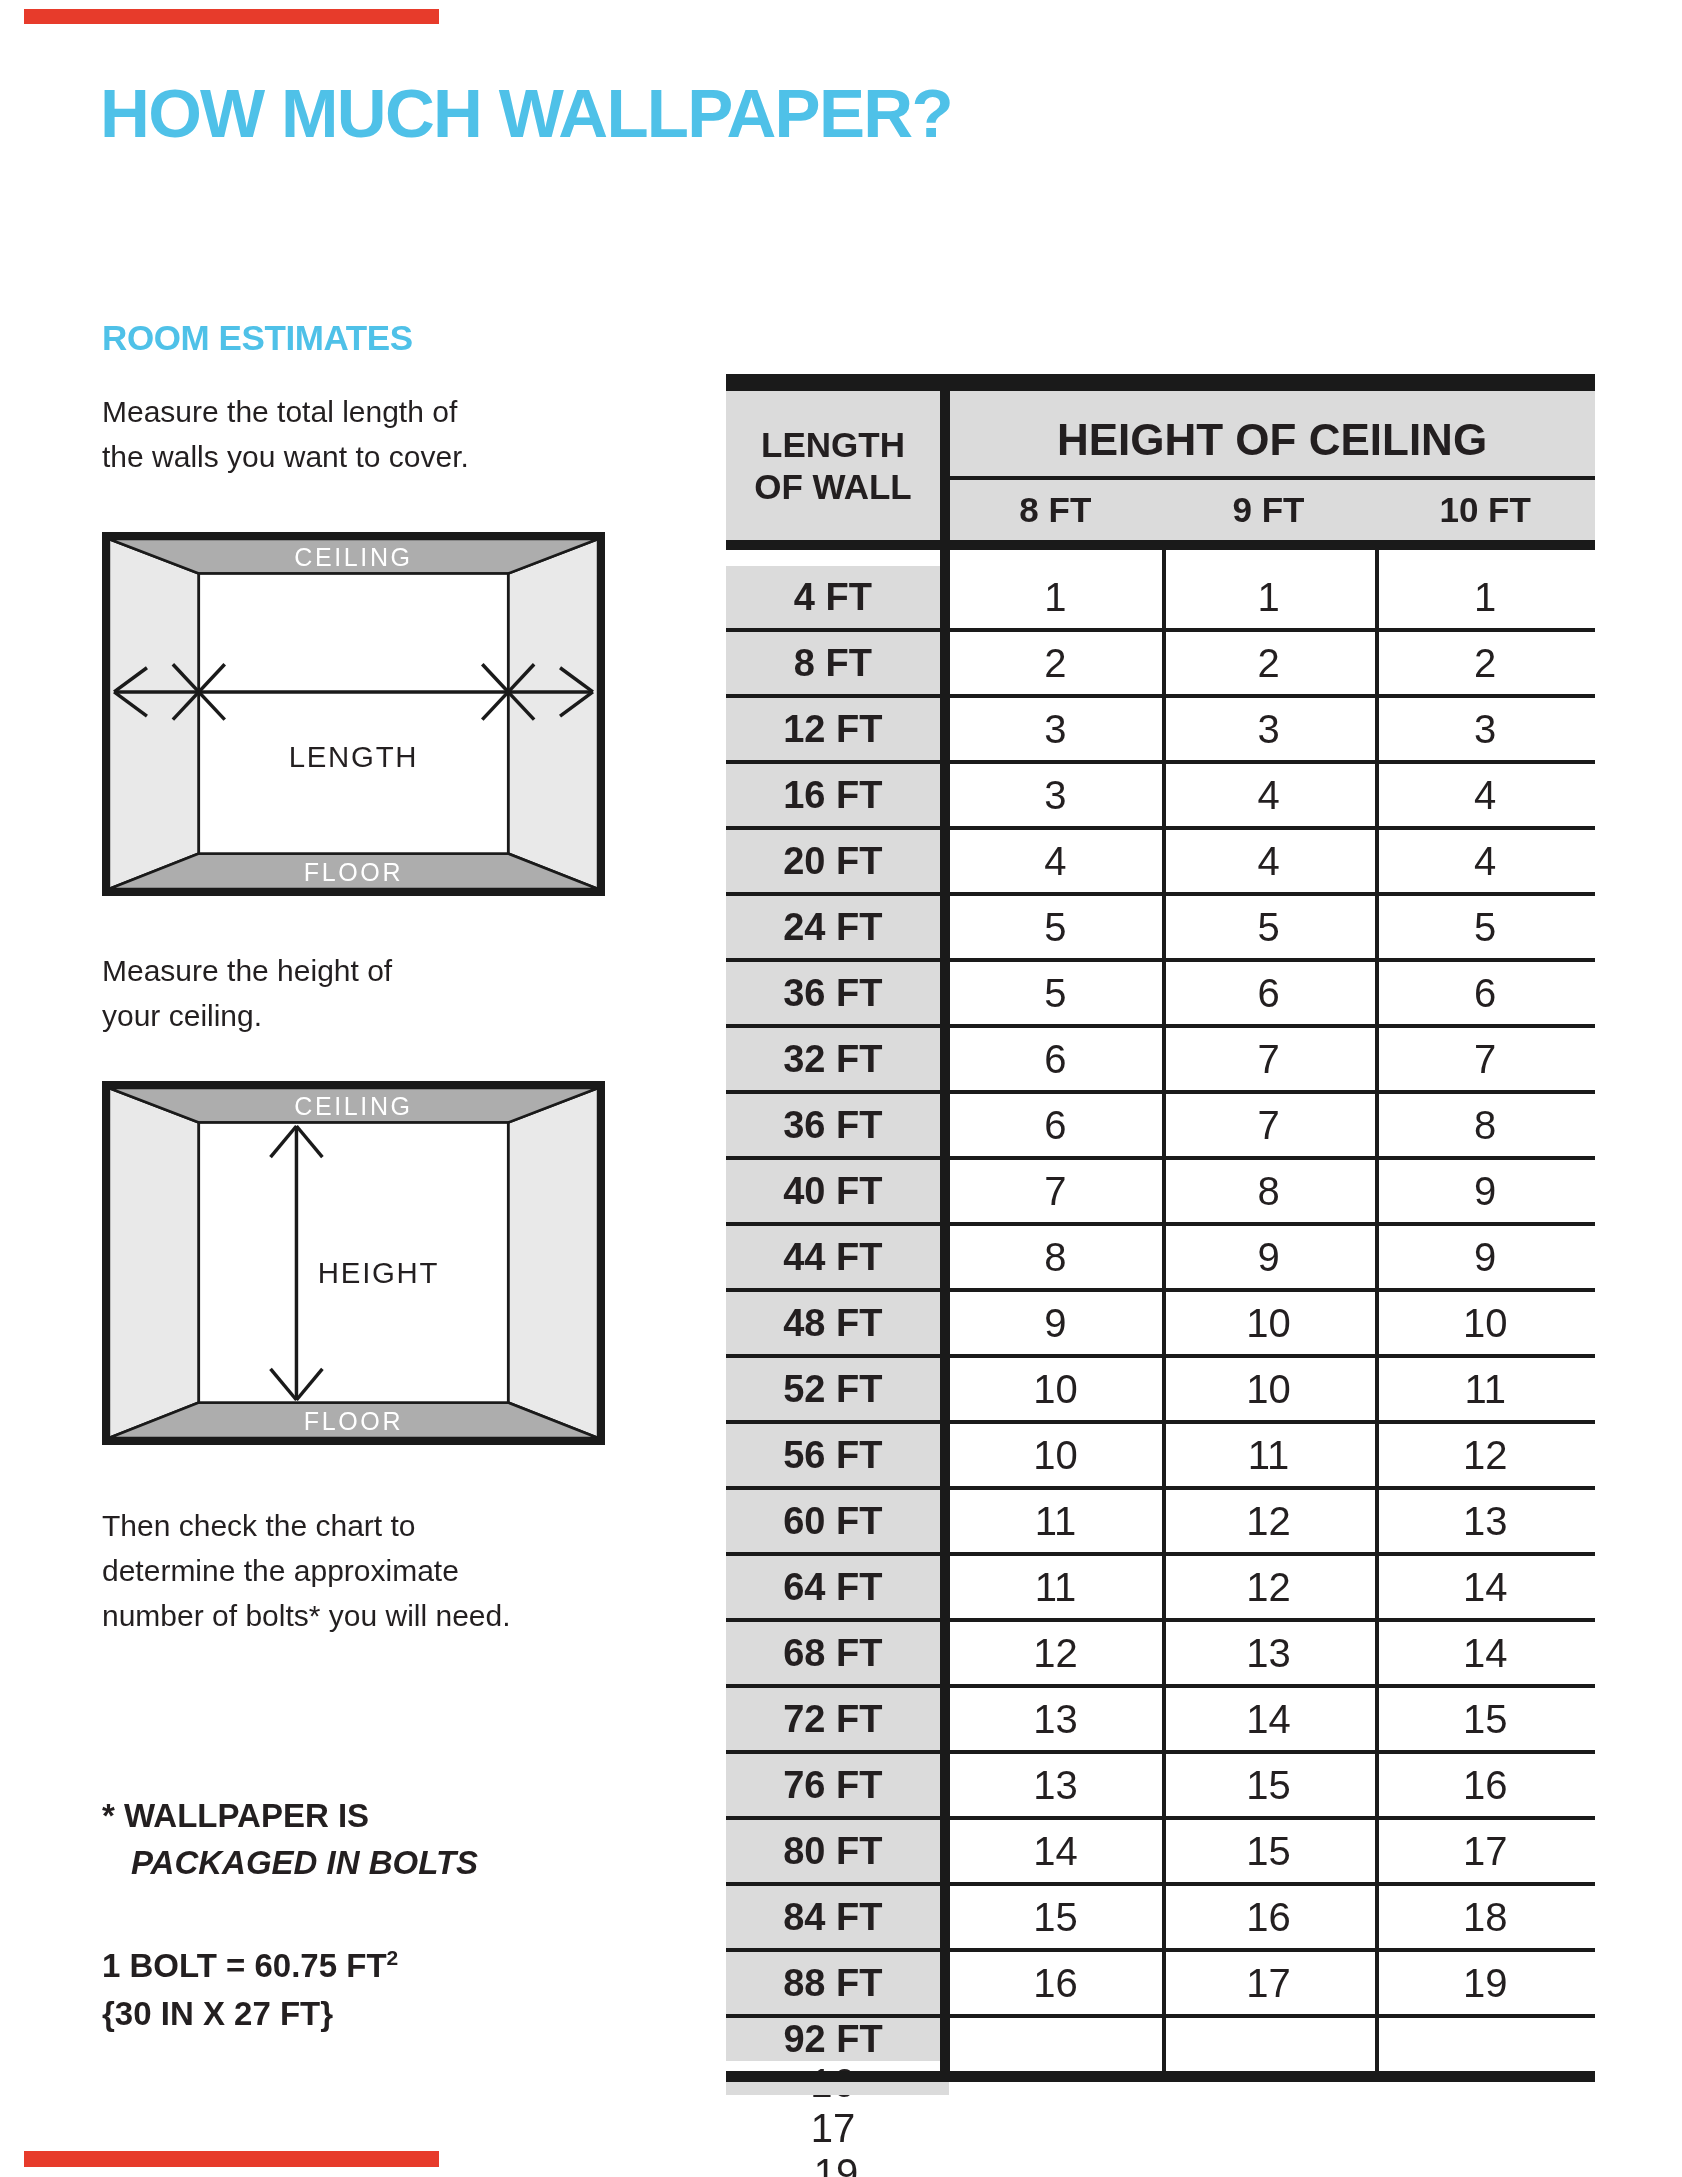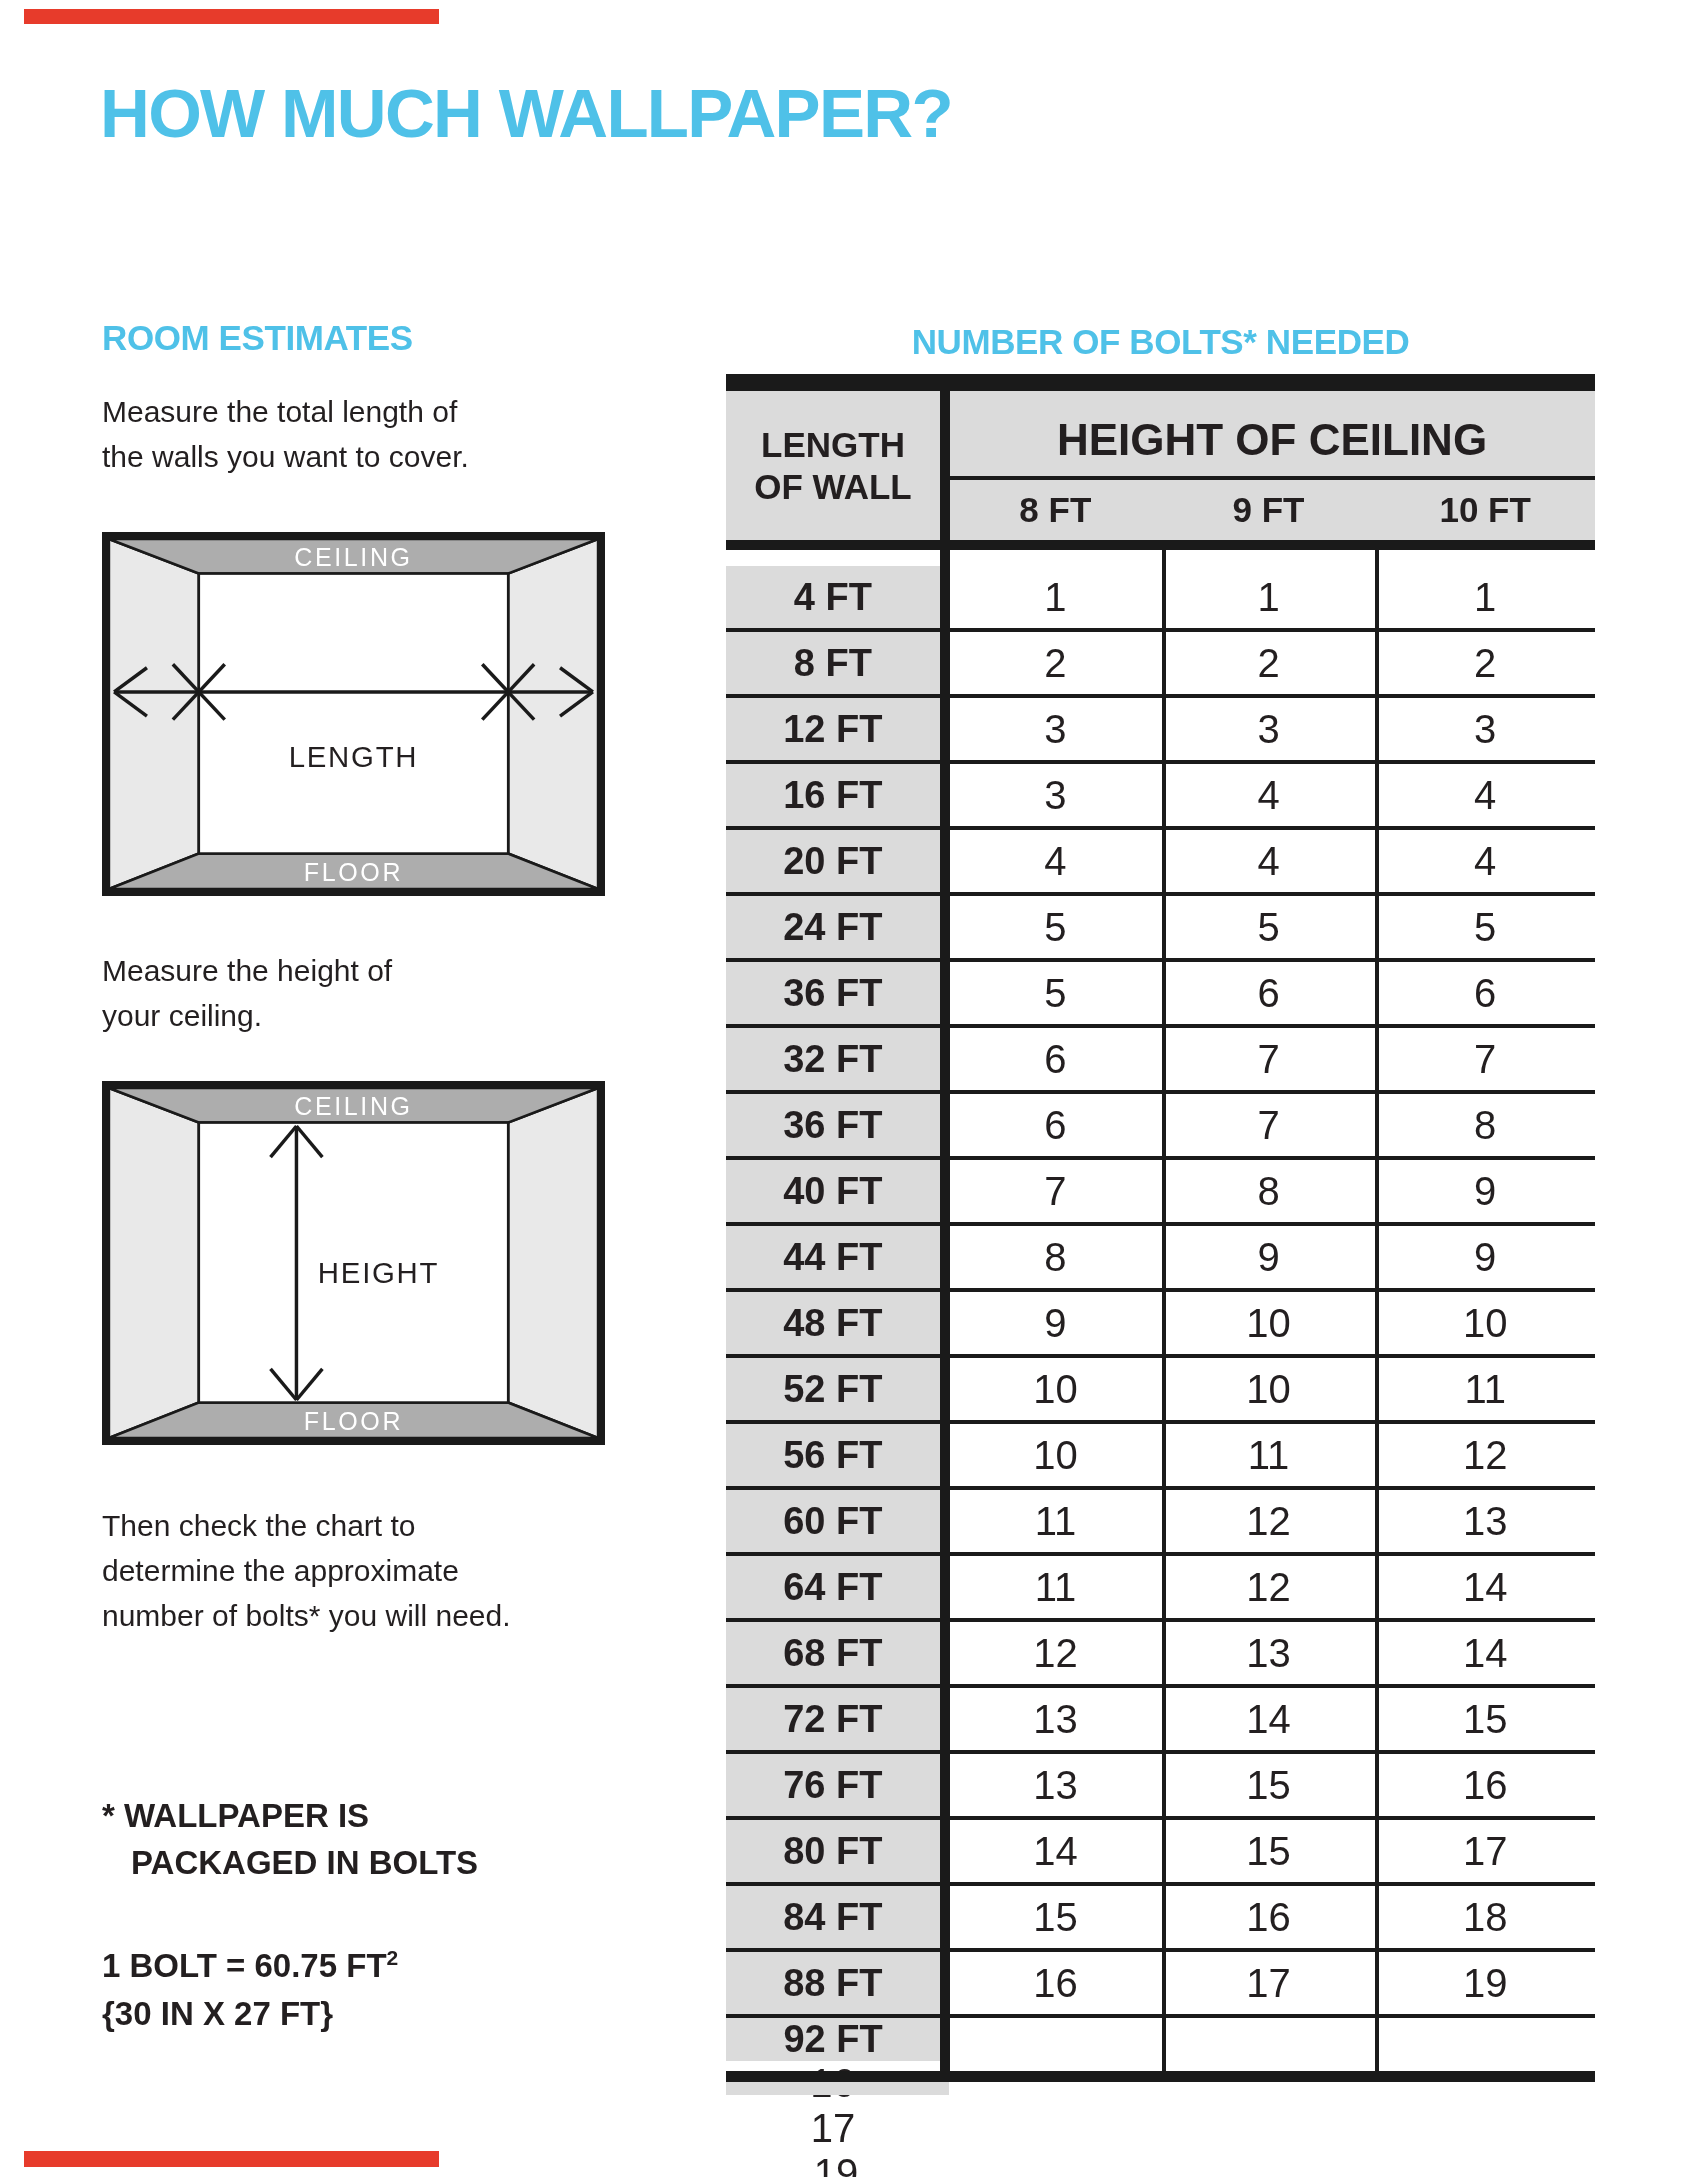--- a/index.html
+++ b/index.html
@@ -22,21 +22,21 @@
     color:var(--blue);letter-spacing:-0.4px;}
 
   .para{position:absolute;left:102px;font-size:30px;line-height:45px;color:var(--ink);
     white-space:pre-line;}
   .para.p1{top:389px;}
   .para.p2{top:948px;}
   .para.p3{top:1503px;}
 
   .footnote{position:absolute;left:102px;font-size:33px;font-weight:700;line-height:47px;color:var(--ink);}
   .footnote.f1{top:1792px;}
-  .footnote .indent{padding-left:29px;display:block;}
+  .footnote .indent{padding-left:29px;display:block;font-style:italic;}
   .footnote.f2{top:1942px;line-height:48px;}
   .footnote sup{font-size:21px;vertical-align:super;line-height:0;}
 
   .diagram{position:absolute;left:102px;width:503px;height:364px;}
   .diagram.d1{top:532px;}
   .diagram.d2{top:1081px;}
 
   
   .bolts-heading{position:absolute;left:726px;top:322px;width:869px;text-align:center;
     font-size:35px;font-weight:700;color:var(--blue);letter-spacing:-0.4px;}
@@ -146,21 +146,20 @@
   <div class="footnote f1">
     <span>* WALLPAPER IS</span>
     <span class="indent">PACKAGED IN BOLTS</span>
   </div>
 
   <div class="footnote f2">
     <div><span>1 BOLT = 60.75 FT</span><sup>2</sup></div>
     <div>{30 IN X 27 FT}</div>
   </div>
 
-  <div class="bolts-heading">NUMBER OF BOLTS* NEEDED</div>
 
   <div class="table-wrap">
     <div class="top-bar"></div>
 
     <div class="hdr left">
       <div class="row-header">LENGTH
 OF WALL</div>
     </div>
     <div class="hdr right">
       <div class="group-header">HEIGHT OF CEILING</div>

